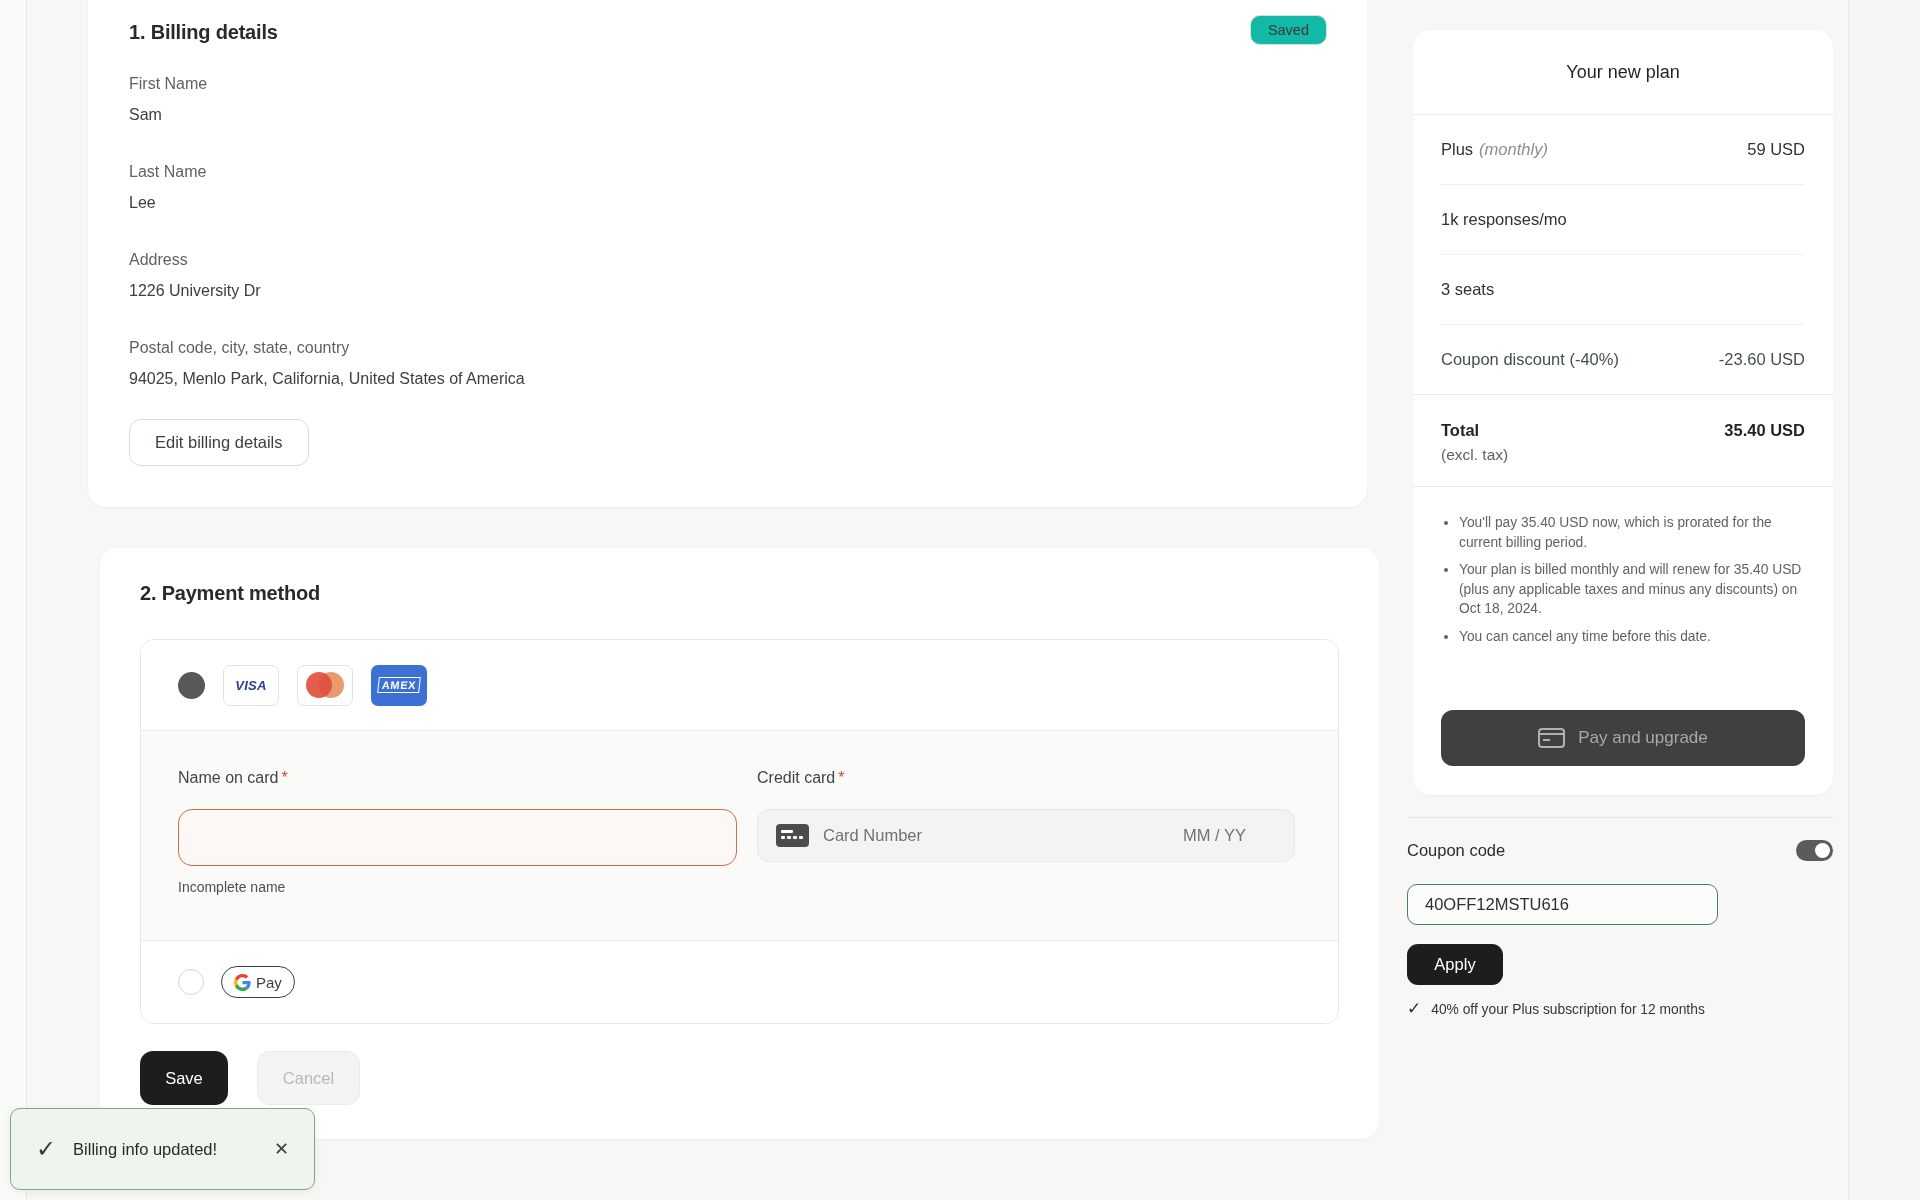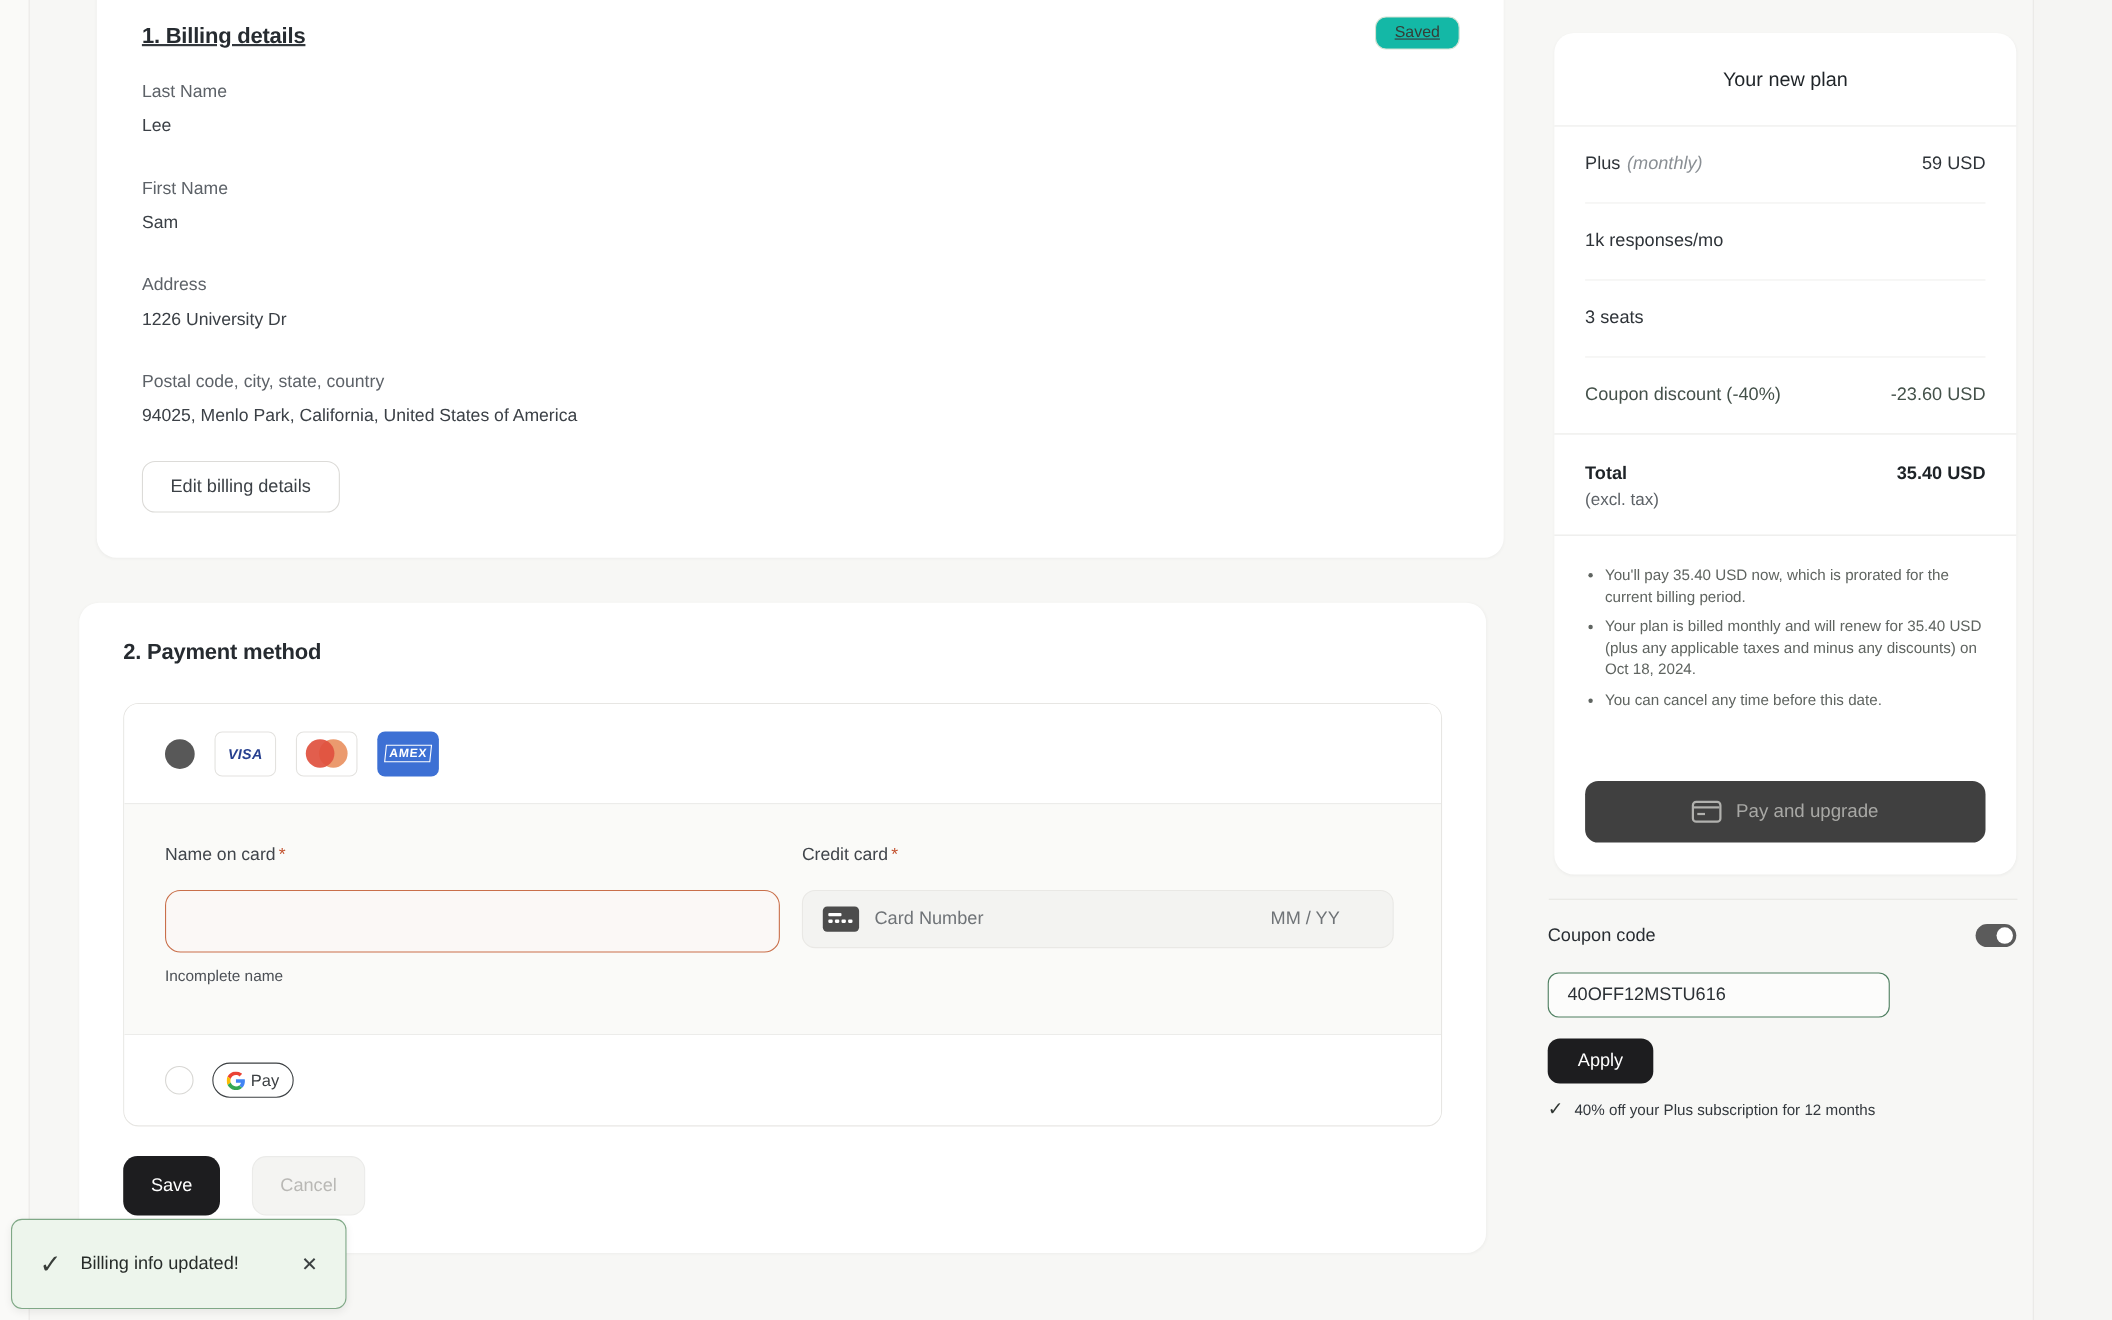--- a/index.html
+++ b/index.html
@@ -7,33 +7,33 @@
   body { font-family:"Liberation Sans", sans-serif; }
   .stage { position:relative; width:1920px; height:1200px; background:#f7f7f5; overflow:hidden; color:#33383d; }
 
   .edge-left  { position:absolute; left:0; top:0; width:27px; height:1200px; background:#fafaf8; border-right:1px solid #eae9e6; }
   .edge-right { position:absolute; left:1848px; top:0; width:72px; height:1200px; background:#f5f5f3; border-left:1px solid #eae9e6; }
 
   .card { position:absolute; background:#ffffff; border-radius:18px; box-shadow:0 1px 3px rgba(0,0,0,0.04); }
 
   
   .card-billing { left:88px; top:-26px; width:1279px; height:533px; padding:46px 40px 0 41px; }
-  .billing-head { display:flex; justify-content:space-between; align-items:flex-end;text-decoration:underline; }
+  .billing-head { display:flex; justify-content:space-between; align-items:center; }
   h1, h2 { font-size:20px; font-weight:600; color:#262b30; letter-spacing:-0.2px; }
   .saved-badge { border:1px solid #d3e2d4; background:#14b8a6; color:#363d37; font-size:14.5px;
                  padding:6px 17px; border-radius:10px; margin-top:-5px; }
   .fields { margin-top:28px; }
   .field + .field { margin-top:35px; }
   .field-label { font-size:16px; color:#5d6268; line-height:22px; }
   .field-value { font-size:16px; color:#3b4046; line-height:22px; margin-top:9px; }
   .btn-outline { margin-top:29px; height:47px; padding:0 25px; background:#fff; border:1px solid #dcdbd8;
                  border-radius:12px; font-size:16.5px; color:#3c4146; font-family:inherit; cursor:pointer; }
 
   
-  .card-payment { left:72px; top:548px; width:1279px; height:591px; padding:34px 40px 0 40px; }
+  .card-payment { left:100px; top:548px; width:1279px; height:591px; padding:34px 40px 0 40px; }
   .pay-box { margin-top:34px; border:1px solid #e7e6e3; border-radius:14px; overflow:hidden; }
   .row-brands { height:90px; display:flex; align-items:center; gap:18px; padding-left:37px; background:#fff; }
   .radio { width:26px; height:26px; border-radius:50%; border:1.5px solid #d8d7d4; background:#fff; cursor:pointer; flex:0 0 auto; }
   .radio.on { width:27px; height:27px; border:none; background:#585858; }
   .chip { width:56px; height:41px; border-radius:7px; display:flex; align-items:center; justify-content:center; }
   .chip-visa { background:#fff; border:1px solid #e3e2df; }
   .chip-visa span { font-size:13px; font-weight:700; font-style:italic; color:#27408f; letter-spacing:0.3px; }
   .chip-mc { background:#fff; border:1px solid #e3e2df; }
   .mc-circles { position:relative; width:38px; height:26px; }
   .mc-circles i { position:absolute; top:0; width:26px; height:26px; border-radius:50%; }
@@ -127,26 +127,26 @@
   <div class="edge-left"></div>
   <div class="edge-right"></div>
 
   <section class="card card-billing">
     <div class="billing-head">
       <h1>1. Billing details</h1>
       <span class="saved-badge">Saved</span>
     </div>
     <div class="fields">
       <div class="field">
+        <div class="field-label">First Name</div>
+        <div class="field-value">Sam</div>
+      </div>
+      <div class="field">
         <div class="field-label">Last Name</div>
         <div class="field-value">Lee</div>
-      </div>
-      <div class="field">
-        <div class="field-label">First Name</div>
-        <div class="field-value">Sam</div>
       </div>
       <div class="field">
         <div class="field-label">Address</div>
         <div class="field-value">1226 University Dr</div>
       </div>
       <div class="field">
         <div class="field-label">Postal code, city, state, country</div>
         <div class="field-value">94025, Menlo Park, California, United States of America</div>
       </div>
     </div>

